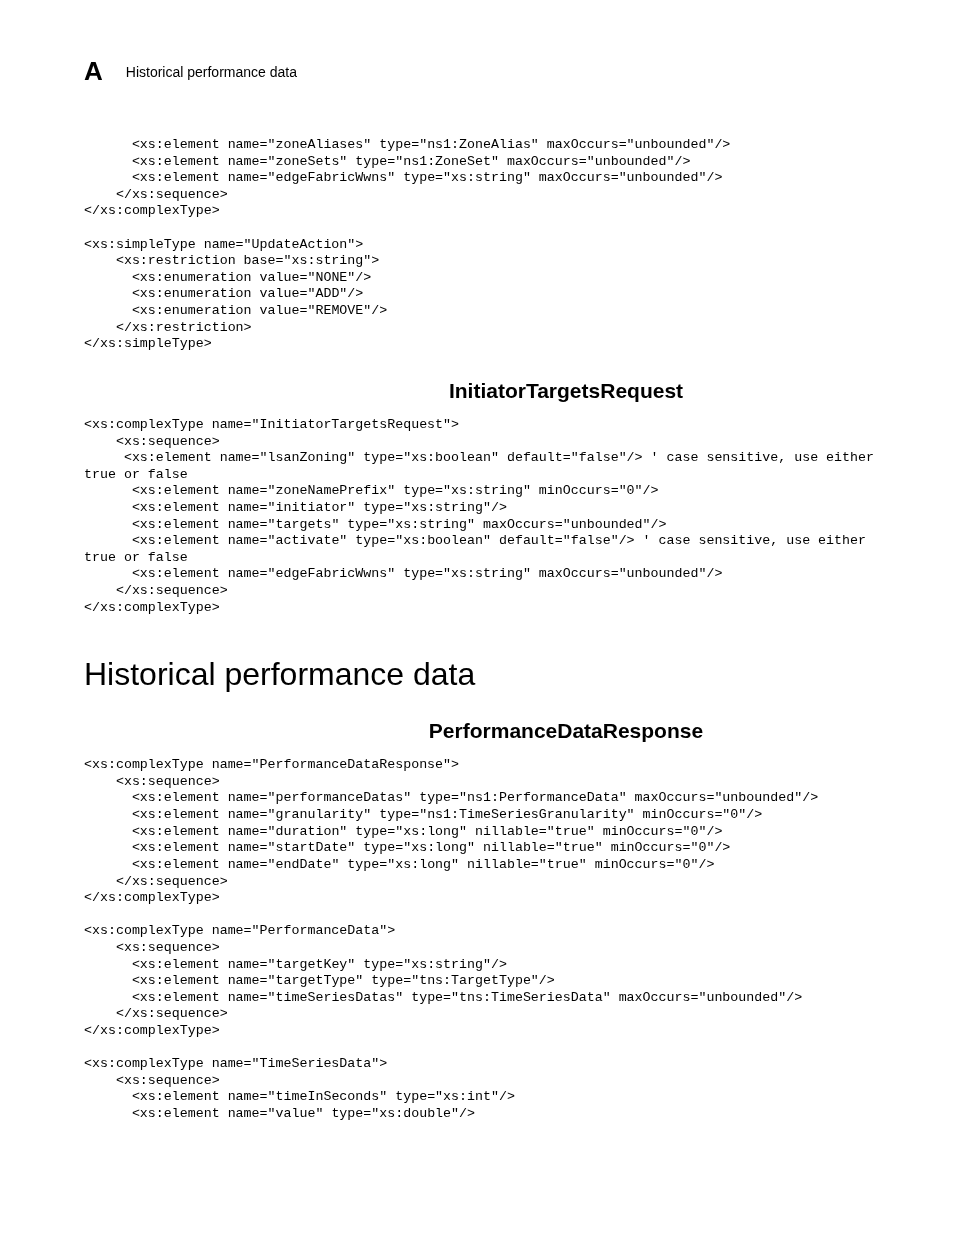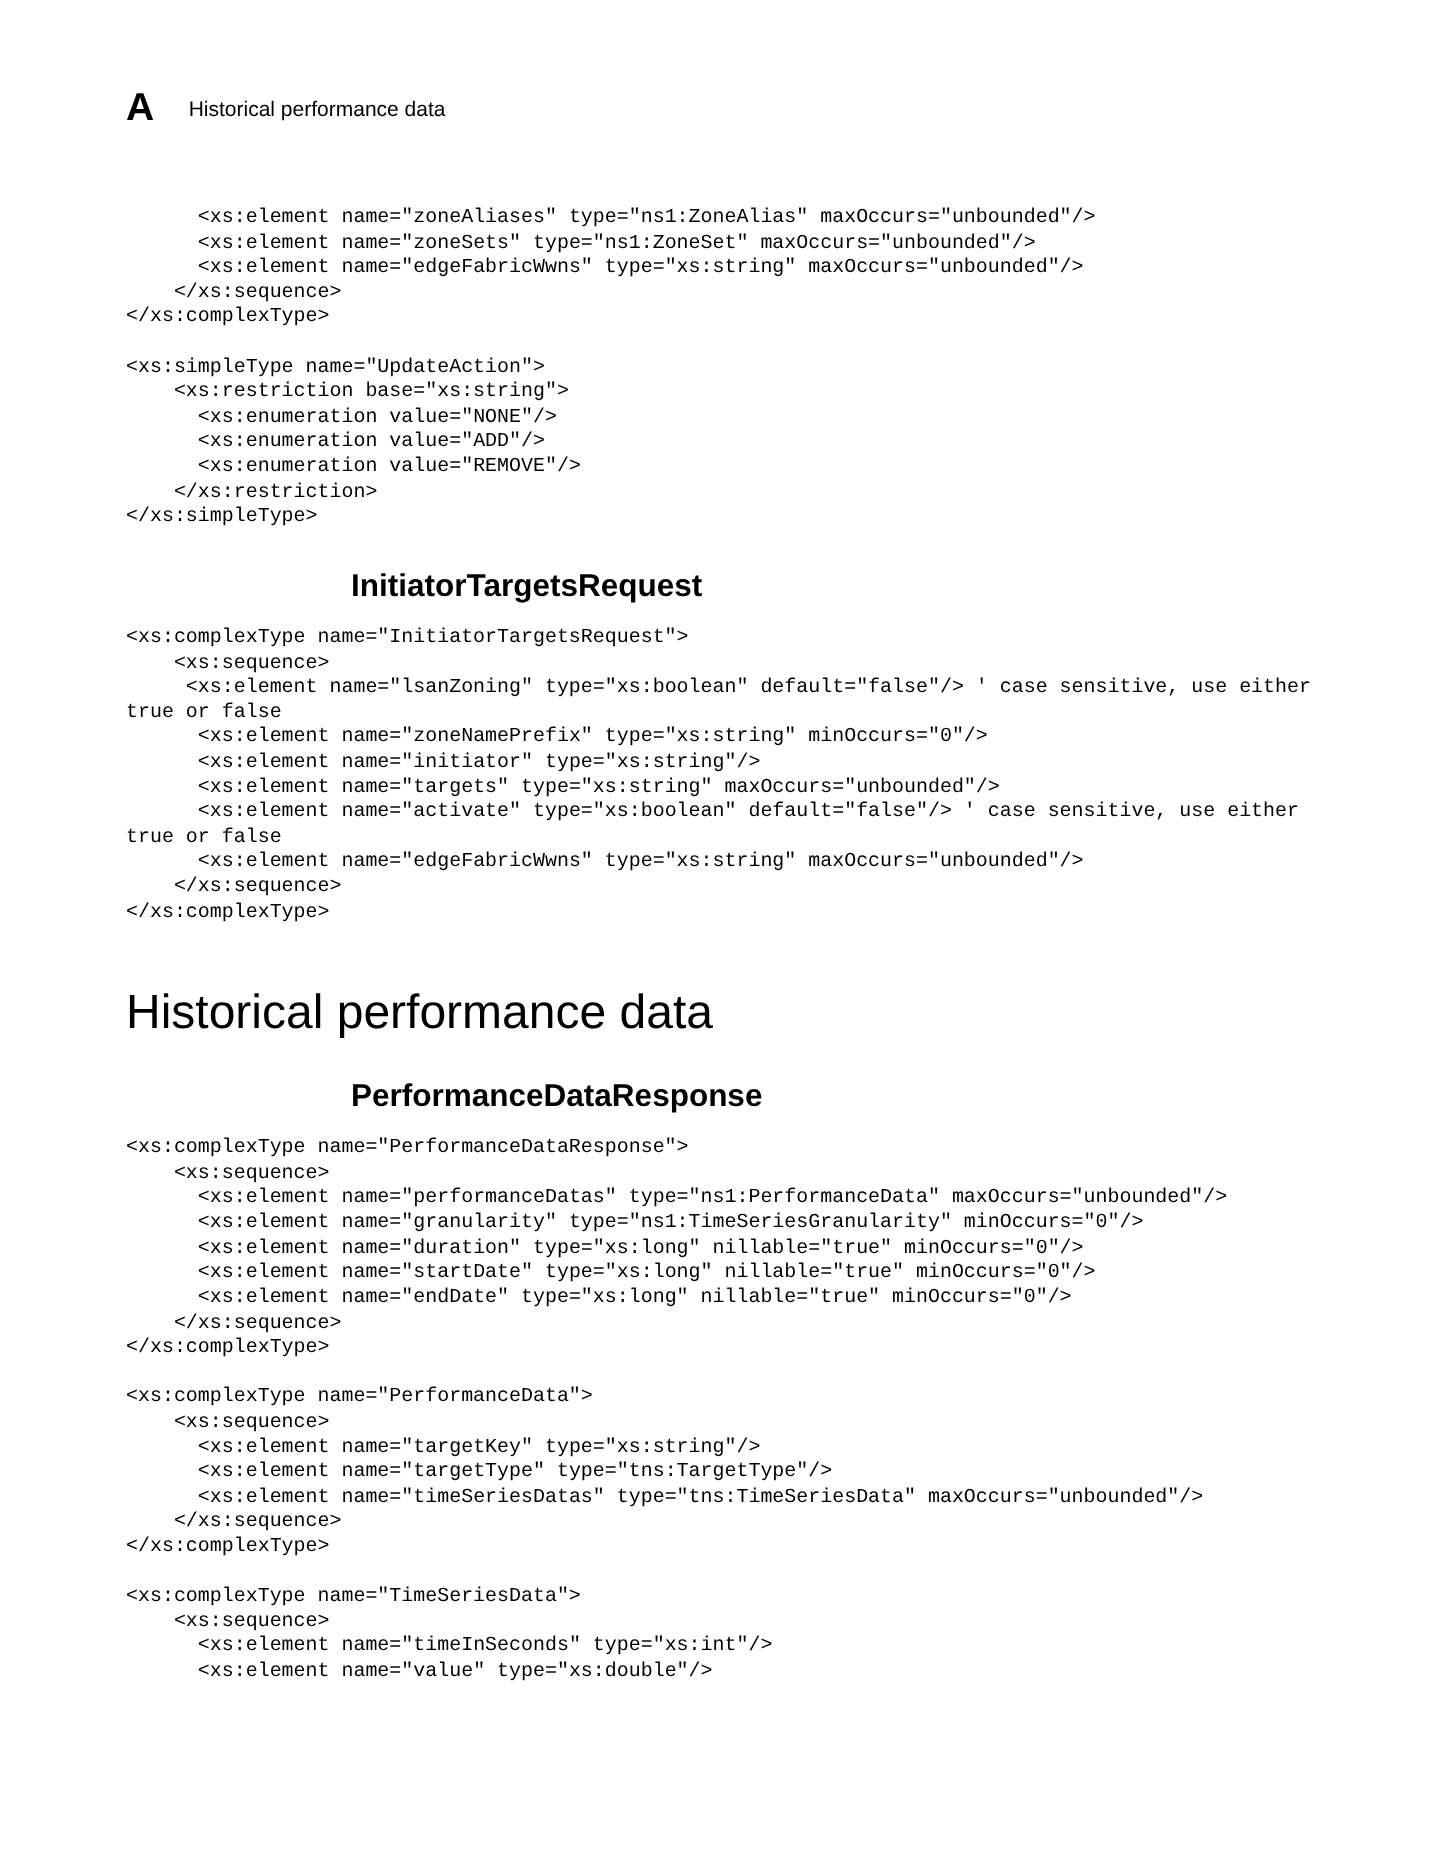--- a/index.html
+++ b/index.html
@@ -36,20 +36,21 @@
     white-space: pre-wrap;
     word-break: break-word;
     margin: 0;
   }
   .section-h3 {
     font-family: "Arial Narrow", Arial, sans-serif;
     font-weight: 600;
     font-size: 21px;
     margin: 26px 0 14px 150px;
     letter-spacing: 0px;
+    text-align: center;
   }
   .section-h2 {
     font-family: "Arial Narrow", Arial, sans-serif;
     font-weight: 400;
     font-size: 32px;
     margin: 40px 0 24px 0;
     letter-spacing: 0px;
   }
 </style>
 </head>

